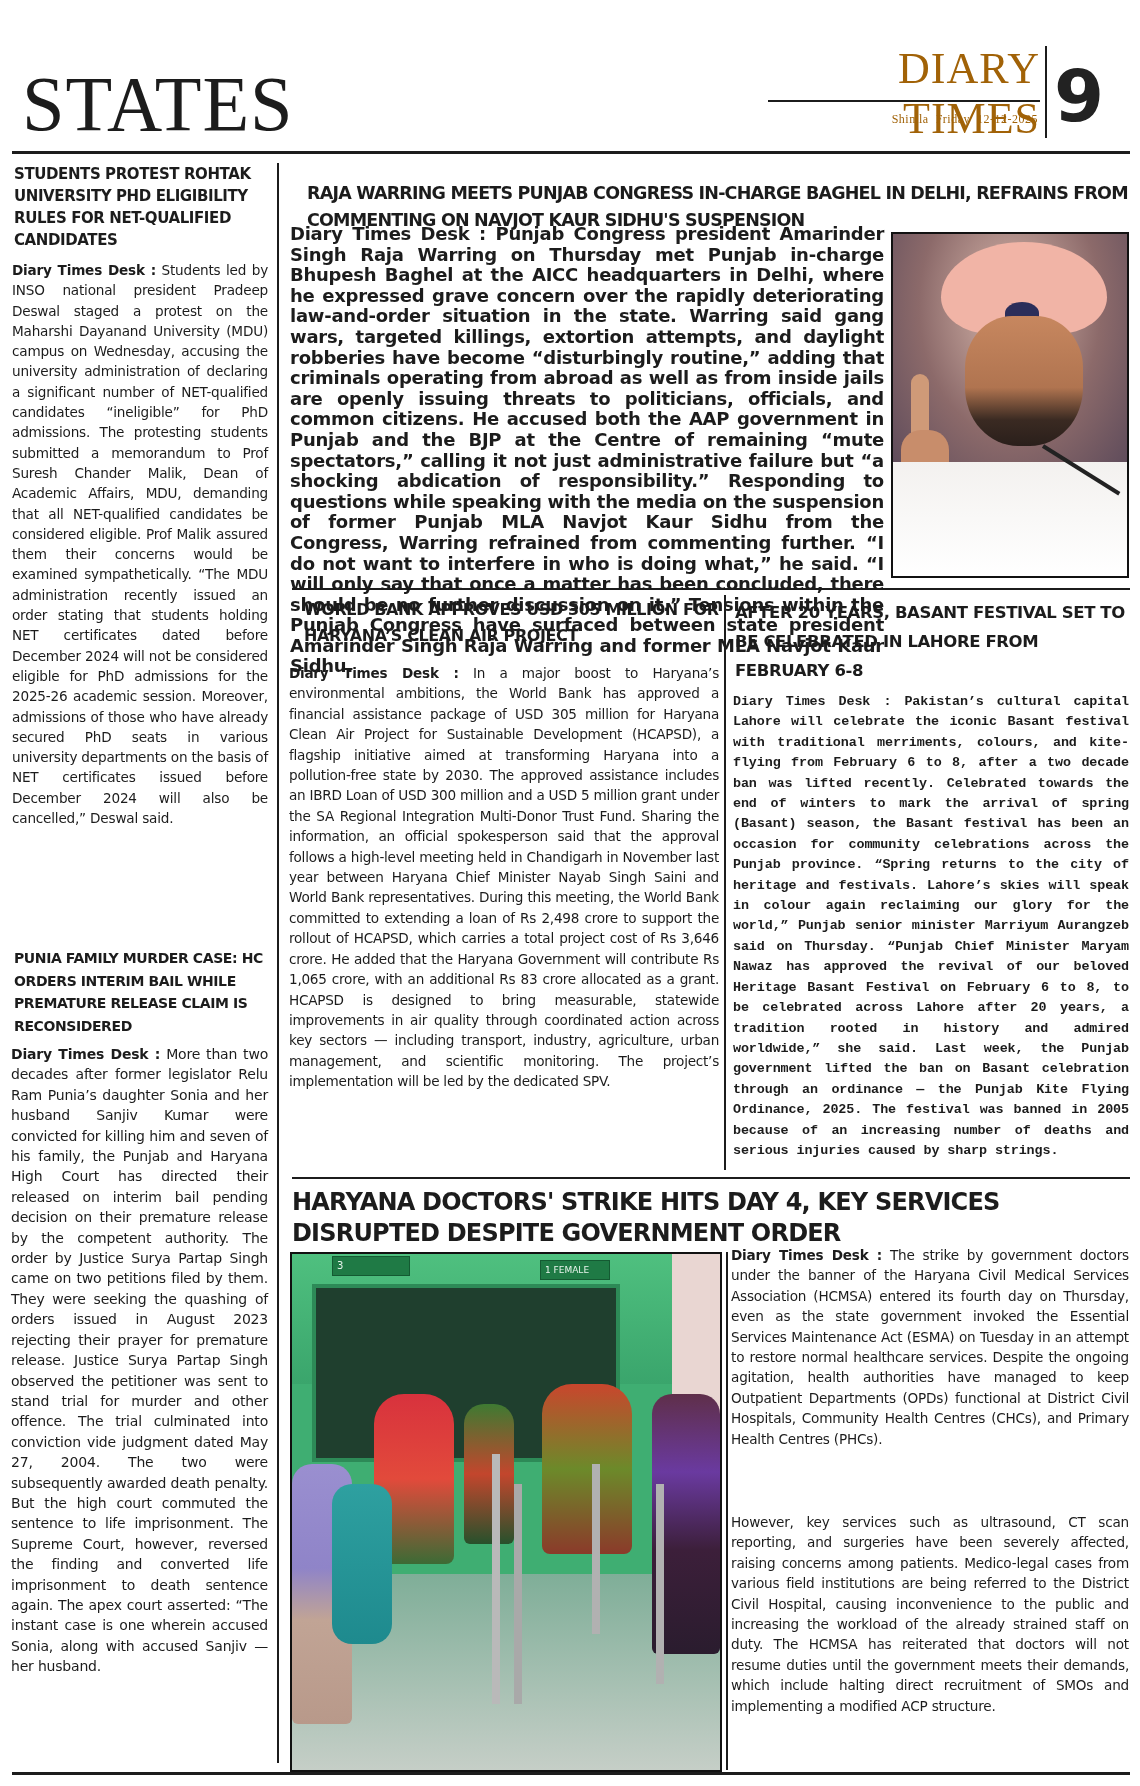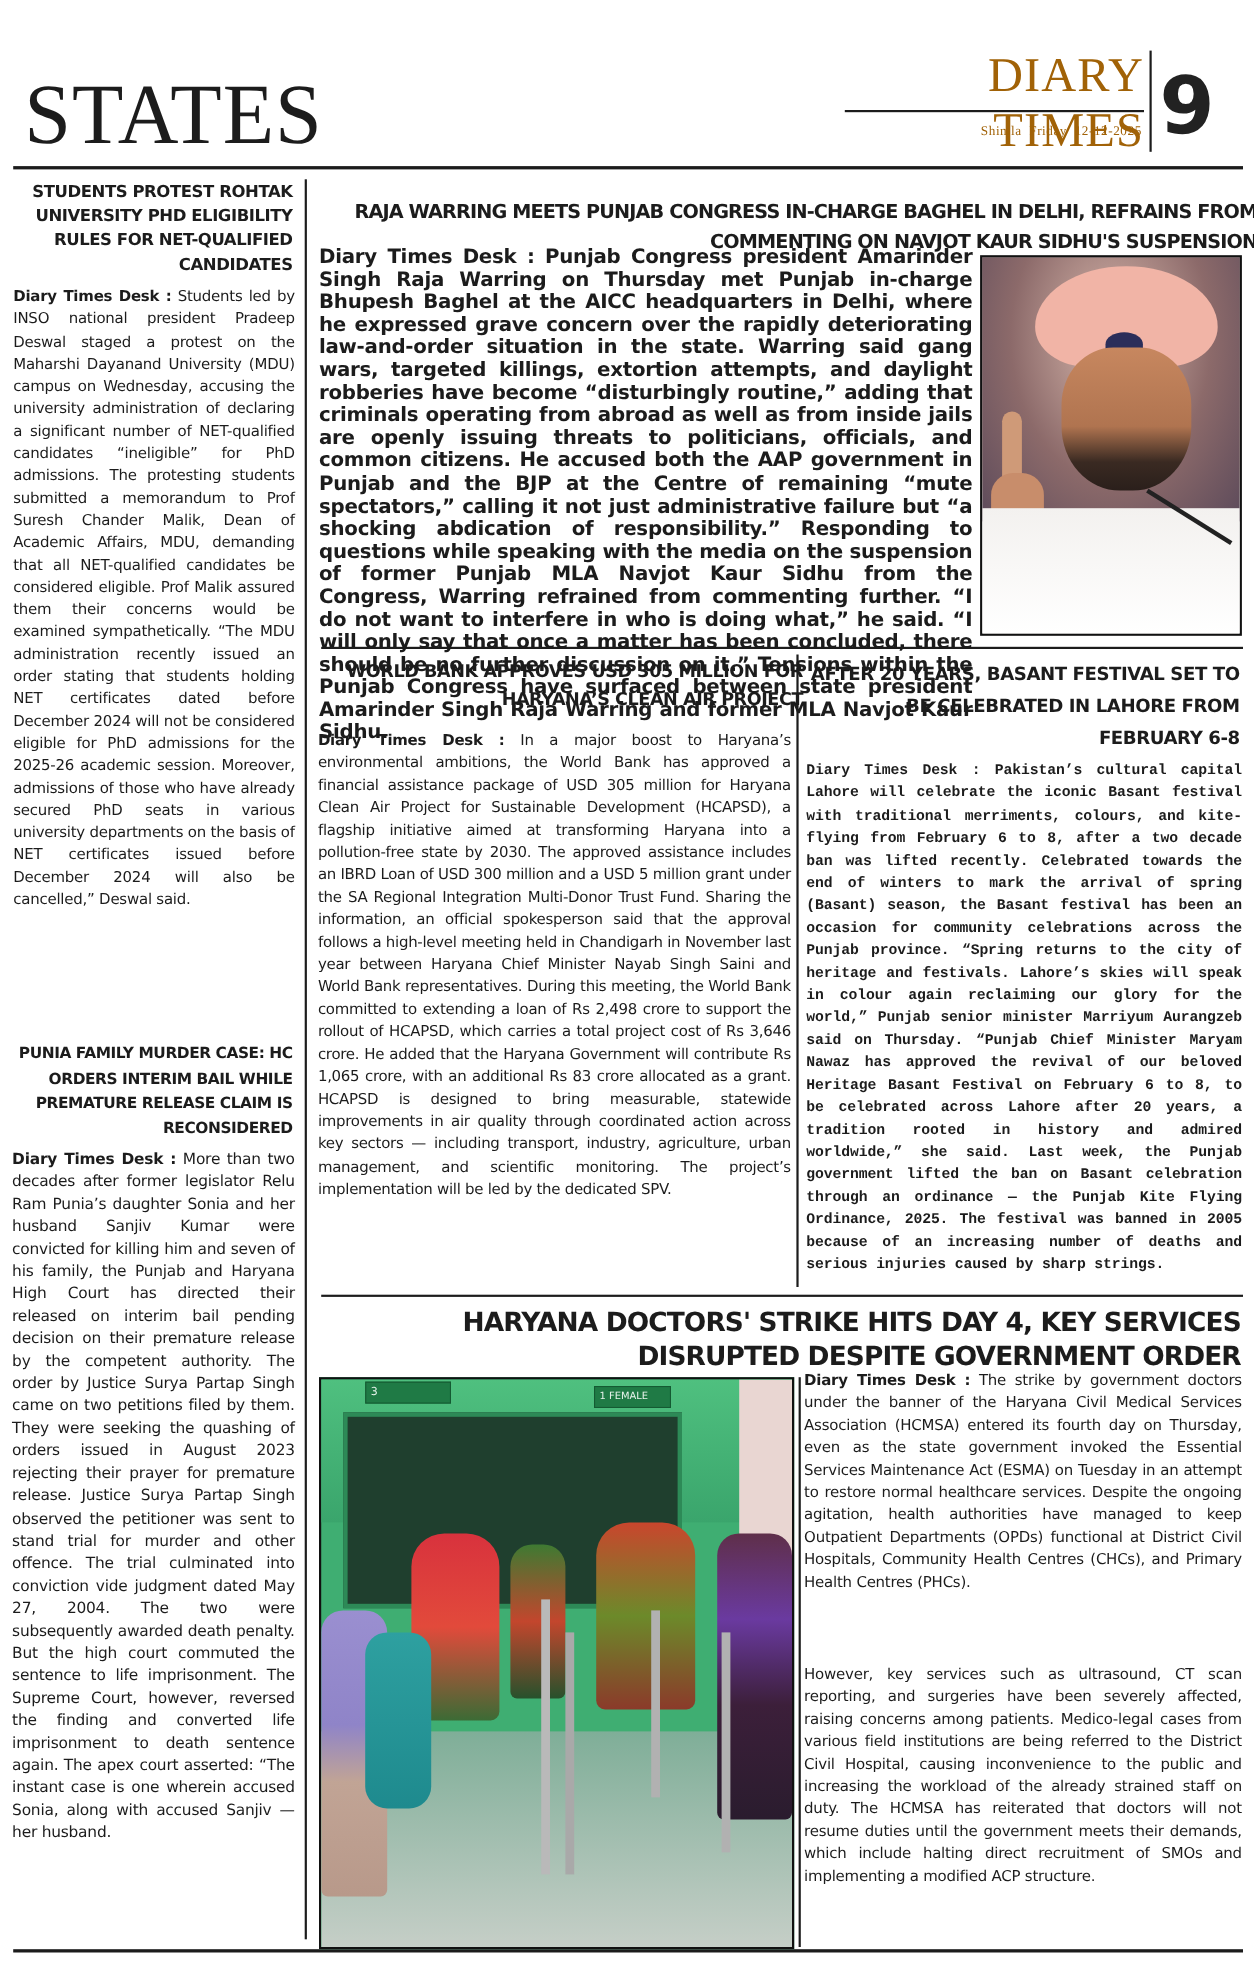--- a/index.html
+++ b/index.html
@@ -10,21 +10,21 @@
   .section-title { left: 22px; top: 62px; font-family: "Liberation Serif", serif; font-size: 78px; line-height: 84px; letter-spacing: 1px; transform: scaleX(0.98); transform-origin: left; color: #1c1c1c; font-weight: normal; }
   .brand-title { left: 772px; top: 44px; width: 268px; text-align: right; font-family: "Liberation Serif", serif; font-size: 44px; line-height: 50px; letter-spacing: 1px; color: #a16207; }
   .brand-rule { left: 768px; top: 100px; width: 272px; height: 2px; background: #1c1c1c; }
   .brand-dateline { left: 772px; top: 106px; width: 266px; text-align: right; font-family: "Liberation Serif", serif; font-size: 12px; line-height: 26px; color: #a16207; letter-spacing: 0.5px; }
   .brand-divider { left: 1045px; top: 46px; width: 2px; height: 92px; background: #1c1c1c; }
   .page-number { left: 1054px; top: 56px; width: 80px; font-family: "DejaVu Sans", sans-serif; font-weight: bold; font-size: 72px; line-height: 80px; color: #222; letter-spacing: -4px; }
 
   .hrule { height: 3px; background: #1c1c1c; }
   .vrule { width: 2px; background: #1c1c1c; }
 
-  .headline { font-family: "DejaVu Sans", sans-serif; font-weight: bold; text-align: right; color: #1c1c1c; letter-spacing: -0.4px; }
+  .headline { font-family: "DejaVu Sans", sans-serif; font-weight: bold; text-align: left; color: #1c1c1c; letter-spacing: -0.4px; }
   .body-text { font-family: "DejaVu Sans", sans-serif; text-align: justify; color: #1c1c1c; }
   .byline { font-weight: bold; }
   .bold-body { font-weight: bold; }
 
   
   .lc-h1 { left: 14px; top: 163px; width: 252px; font-size: 15px; line-height: 22px; }
   .lc-b1 { left: 12px; top: 260px; width: 256px; font-size: 13.6px; line-height: 20.3px; letter-spacing: -0.2px; }
   .lc-h2 { left: 14px; top: 947px; width: 252px; font-size: 14px; line-height: 22.5px; }
   .lc-b2 { left: 11px; top: 1044px; width: 257px; font-size: 14px; line-height: 20.4px; letter-spacing: -0.2px; }
 

